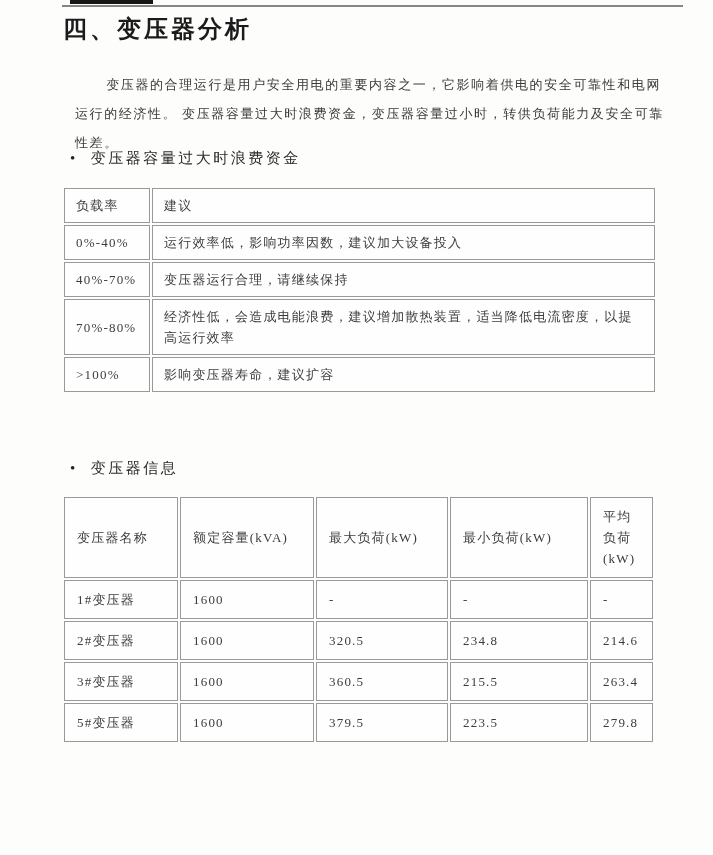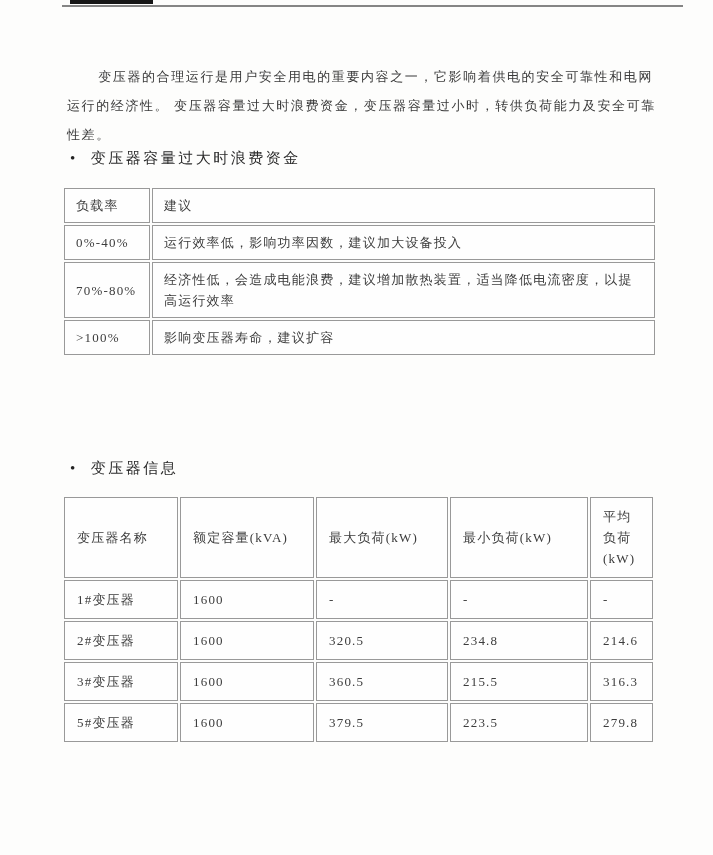--- a/index.html
+++ b/index.html
@@ -30,21 +30,21 @@
     margin: 0;
     font-size: 24px;
     font-weight: bold;
     letter-spacing: 3px;
     color: #1b1b1b;
   }
   .intro {
     position: absolute;
     left: 63px; top: 58px;
     width: 592px;
-    margin: 4px;
+    margin: 12px;
     font-size: 13px;
     line-height: 29px;
     letter-spacing: 1.6px;
     text-indent: 2.4em;
     color: #3a3a3a;
   }
   .bullet-row {
     position: absolute;
     left: 70px;
     display: flex;
@@ -94,39 +94,44 @@
   #info-table th:nth-child(4), #info-table td:nth-child(4) { width: 112px; }
 </style>
 </head>
 <body>
 
 <div class="page">
 
   <div class="top-black-bar"></div>
   <div class="top-rule"></div>
 
+  <h1 class="section-title">四、变压器分析</h1>
 
   <p class="intro">变压器的合理运行是用户安全用电的重要内容之一，它影响着供电的安全可靠性和电网运行的经济性。 变压器容量过大时浪费资金，变压器容量过小时，转供负荷能力及安全可靠性差。</p>
 
   <div class="bullet-row" id="bullet1">
     <span class="bullet">•</span>
     <span>变压器容量过大时浪费资金</span>
   </div>
 
   <table class="doc-table" id="criteria-table">
       <thead>
         <tr>
           <th>负载率</th>
           <th>建议</th>
         </tr>
       </thead>
       <tbody>
         <tr>
           <td>0%-40%</td>
           <td>运行效率低，影响功率因数，建议加大设备投入</td>
+        </tr>
+        <tr>
+          <td>40%-70%</td>
+          <td>变压器运行合理，请继续保持</td>
         </tr>
         <tr>
           <td>70%-80%</td>
           <td>经济性低，会造成电能浪费，建议增加散热装置，适当降低电流密度，以提高运行效率</td>
         </tr>
         <tr>
           <td>&gt;100%</td>
           <td>影响变压器寿命，建议扩容</td>
         </tr>
       </tbody>
@@ -160,21 +165,21 @@
           <td>1600</td>
           <td>320.5</td>
           <td>234.8</td>
           <td>214.6</td>
         </tr>
         <tr>
           <td>3#变压器</td>
           <td>1600</td>
           <td>360.5</td>
           <td>215.5</td>
-          <td>316.3</td>
+          <td>263.4</td>
         </tr>
         <tr>
           <td>5#变压器</td>
           <td>1600</td>
           <td>379.5</td>
           <td>223.5</td>
           <td>279.8</td>
         </tr>
       </tbody>
     </table>

